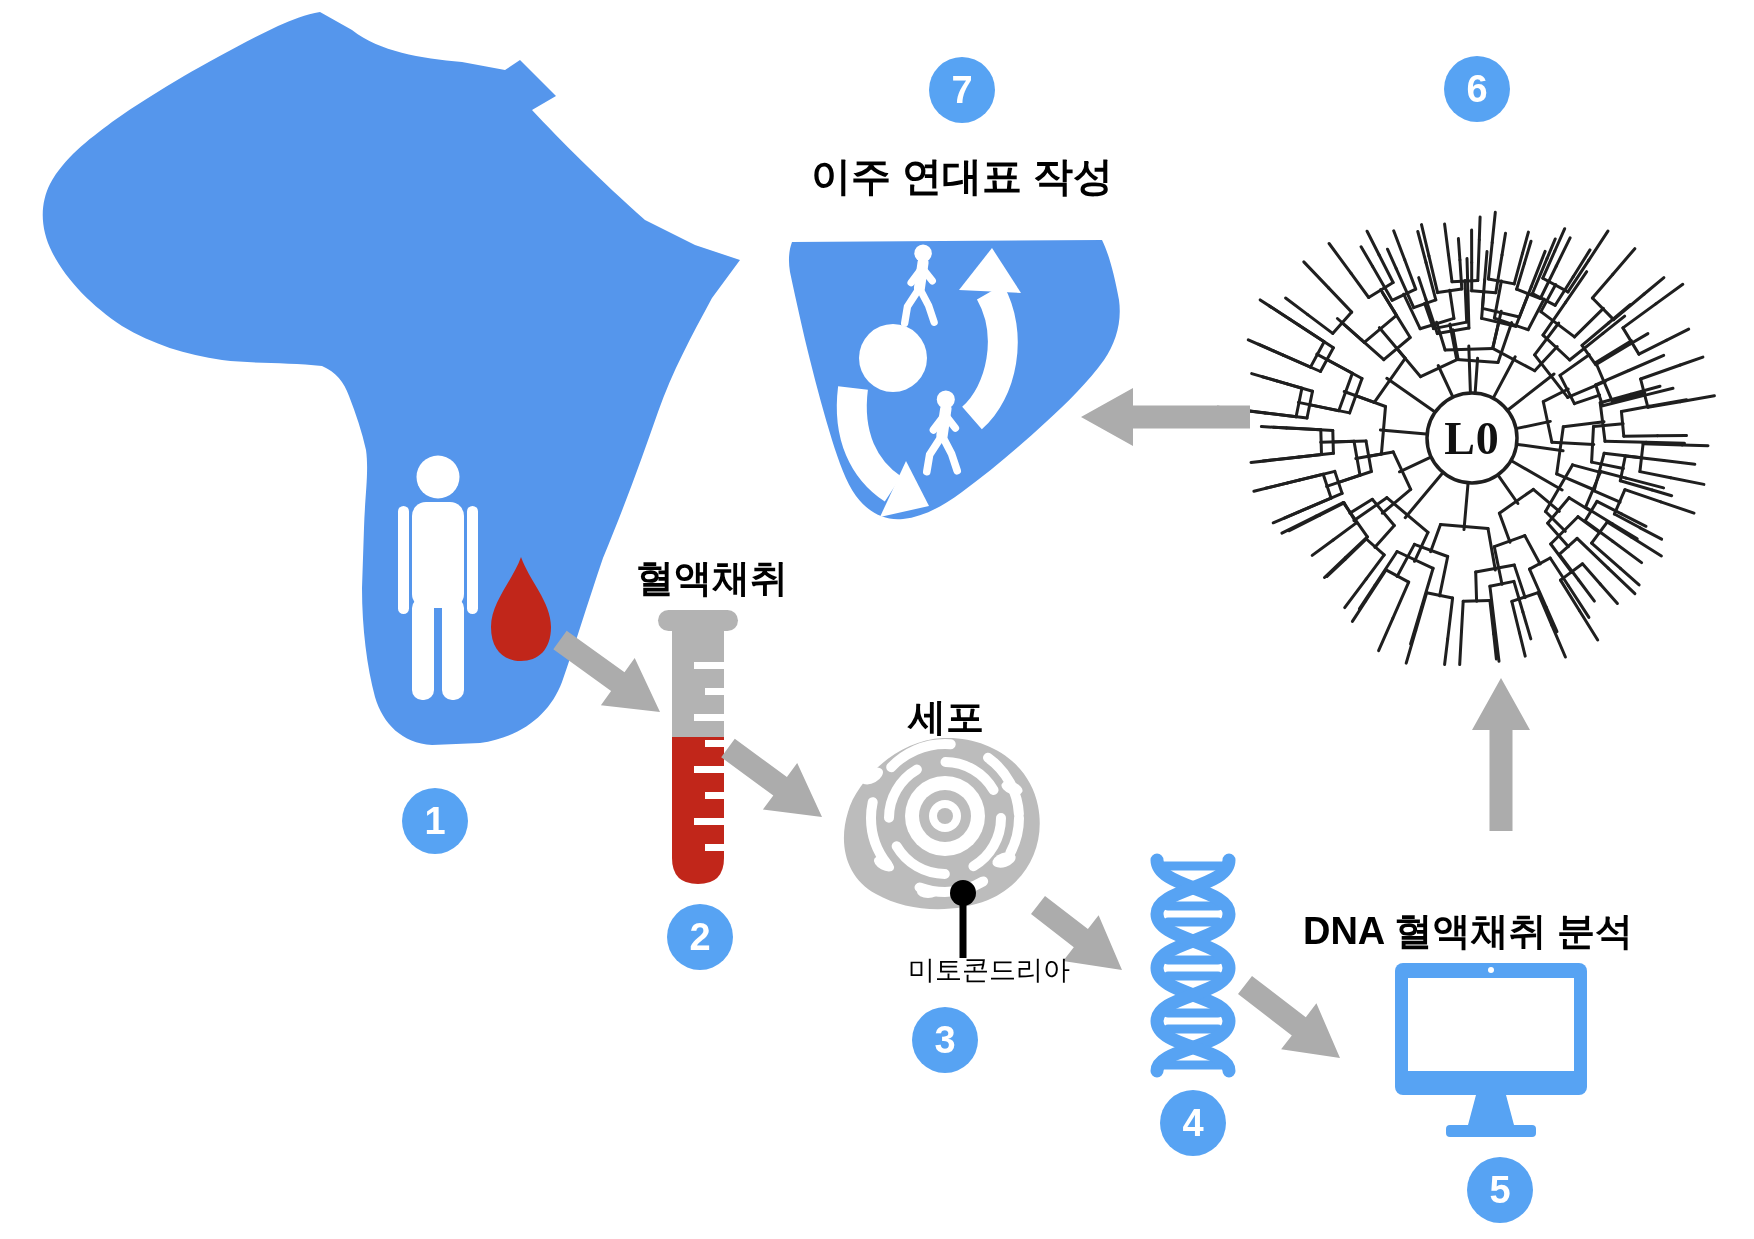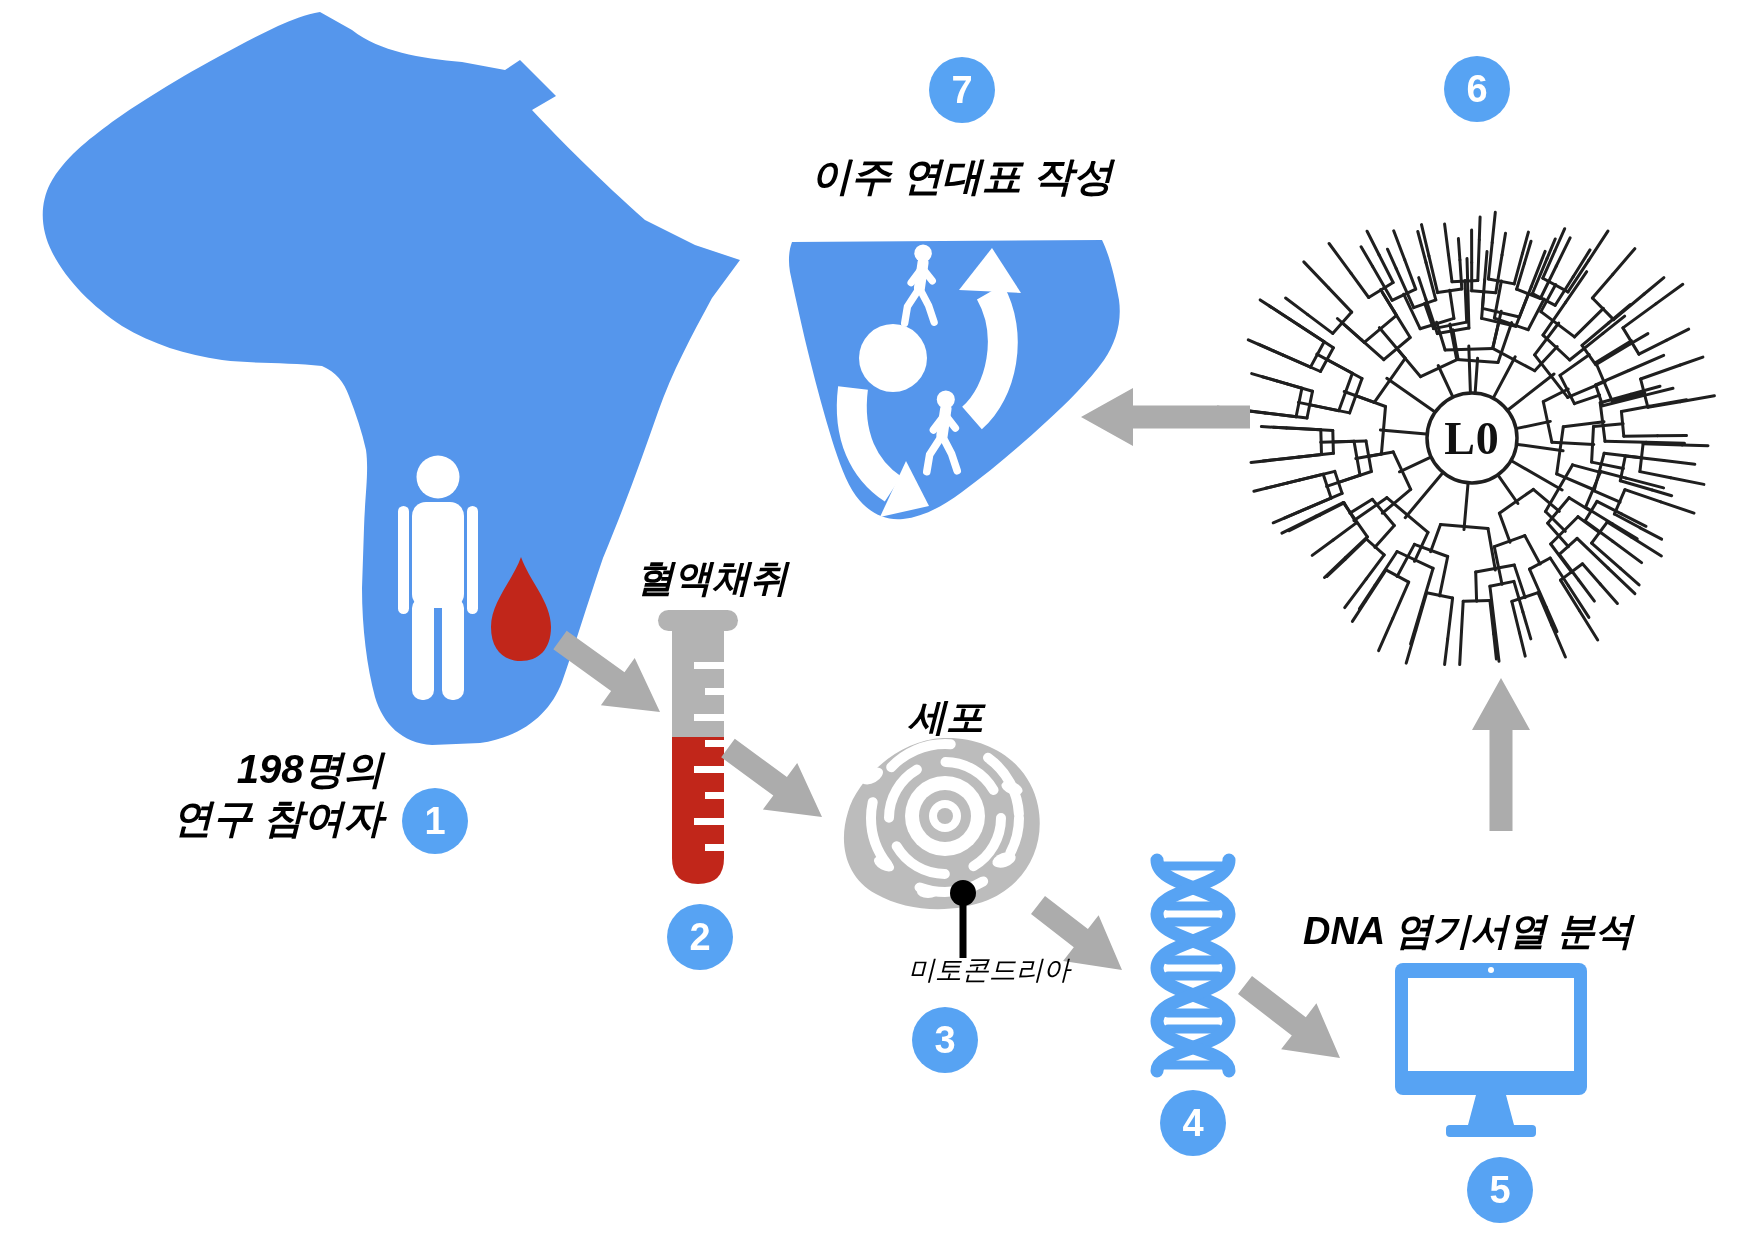--- a/index.html
+++ b/index.html
@@ -3,21 +3,21 @@
 <meta charset="utf-8">
 <style>
   html,body{margin:0;padding:0;background:#ffffff;}
   .stage{position:relative;width:1754px;height:1239px;background:#ffffff;overflow:hidden;
          font-family:"Liberation Sans",sans-serif;}
   .art{position:absolute;left:0;top:0;}
   .badge{position:absolute;width:66px;height:66px;border-radius:50%;background:#57a3f3;
          color:#ffffff;font-size:38px;font-weight:bold;display:flex;align-items:center;
          justify-content:center;transform:translate(-50%,-50%);}
   .lbl{position:absolute;transform:translateX(-50%);color:#000;font-weight:bold;
-       white-space:nowrap;text-align:right;font-style:italic;}
+       white-space:nowrap;text-align:left;}
   .f38{font-size:38px;}
   .f40{font-size:40px;line-height:49px;}
   .sub{font-size:27px;font-weight:normal;margin-left:24px;}
   .l0{position:absolute;transform:translate(-50%,-50%);font-size:46px;font-weight:bold;
       color:#111;letter-spacing:1px;font-family:Liberation Serif, serif;}
 </style>
 </head>
 <body>
 
 <div class="stage">
@@ -547,33 +547,29 @@
   </svg>
 
   <div class="badge" style="left:435px;top:821px">1</div>
   <div class="badge" style="left:700px;top:937px">2</div>
   <div class="badge" style="left:945px;top:1040px">3</div>
   <div class="badge" style="left:1193px;top:1123px">4</div>
   <div class="badge" style="left:1500px;top:1190px">5</div>
   <div class="badge" style="left:1477px;top:89px">6</div>
   <div class="badge" style="left:962px;top:90px">7</div>
 
-  <div class="lbl f40" style="left:278px;top:745px">
-    <div>198명의</div>
-    <div>연구 참여자</div>
-  </div>
 
   <div class="lbl f38" style="left:712px;top:553px">혈액채취</div>
 
   <div class="lbl f38" style="left:946px;top:692px">세포</div>
 
   <div class="lbl sub" style="left:965px;top:952px">미토콘드리아</div>
 
 
-  <div class="lbl f38" style="left:1468px;top:906px">DNA 염기서열 분석</div>
+  <div class="lbl f38" style="left:1468px;top:906px">DNA 혈액채취 분석</div>
 
   <div class="lbl f40" style="left:1484px;top:138px">
   </div>
 
   <div class="lbl f40" style="left:962px;top:152px">이주 연대표 작성</div>
 
   <div class="l0" style="left:1472px;top:438px">L0</div>
 </div>
 
 </body></html>

